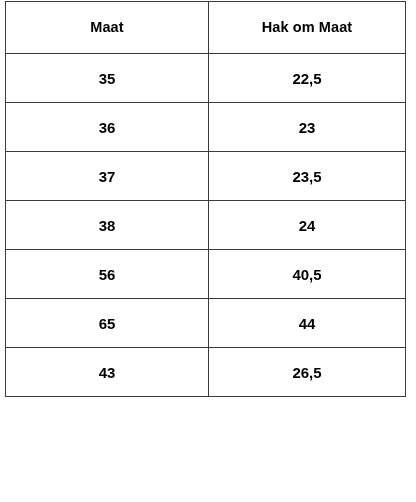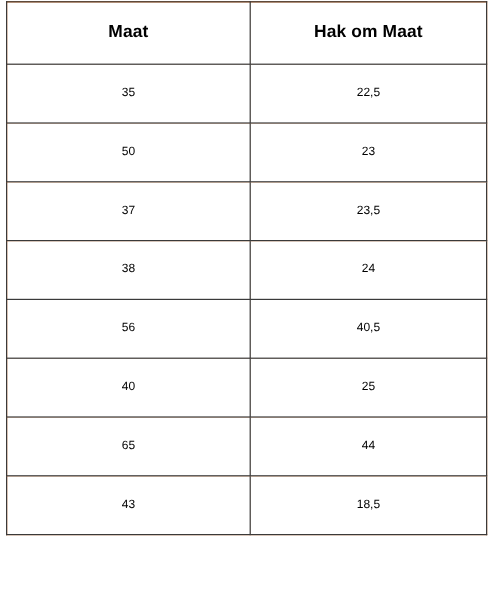--- a/index.html
+++ b/index.html
@@ -42,22 +42,22 @@
     background: #ffffff;
   }
   .size-table thead th {
     height: 51px;
     font-size: 14.5px;
     font-weight: bold;
     letter-spacing: 0.1px;
   }
   .size-table tbody td {
     height: 48px;
-    font-size: 10px;
-    font-weight: normal;
+    font-size: 15px;
+    font-weight: bold;
   }
   .cell-text {
     display: block;
     line-height: 1;
   }
 </style>
 </head>
 <body>
 
 <div class="page">
@@ -80,21 +80,21 @@
       <tr>
         <td>
             <span class="cell-text">35</span>
           </td>
         <td>
             <span class="cell-text">22,5</span>
           </td>
       </tr>
       <tr>
         <td>
-            <span class="cell-text">50</span>
+            <span class="cell-text">36</span>
           </td>
         <td>
             <span class="cell-text">23</span>
           </td>
       </tr>
       <tr>
         <td>
             <span class="cell-text">37</span>
           </td>
         <td>
@@ -112,37 +112,29 @@
       <tr>
         <td>
             <span class="cell-text">56</span>
           </td>
         <td>
             <span class="cell-text">40,5</span>
           </td>
       </tr>
       <tr>
         <td>
-            <span class="cell-text">40</span>
-          </td>
-        <td>
-            <span class="cell-text">25</span>
-          </td>
-      </tr>
-      <tr>
-        <td>
             <span class="cell-text">65</span>
           </td>
         <td>
             <span class="cell-text">44</span>
           </td>
       </tr>
       <tr>
         <td>
             <span class="cell-text">43</span>
           </td>
         <td>
-            <span class="cell-text">18,5</span>
+            <span class="cell-text">26,5</span>
           </td>
       </tr>
     </tbody>
   </table>
 </div>
 
 </body></html>

